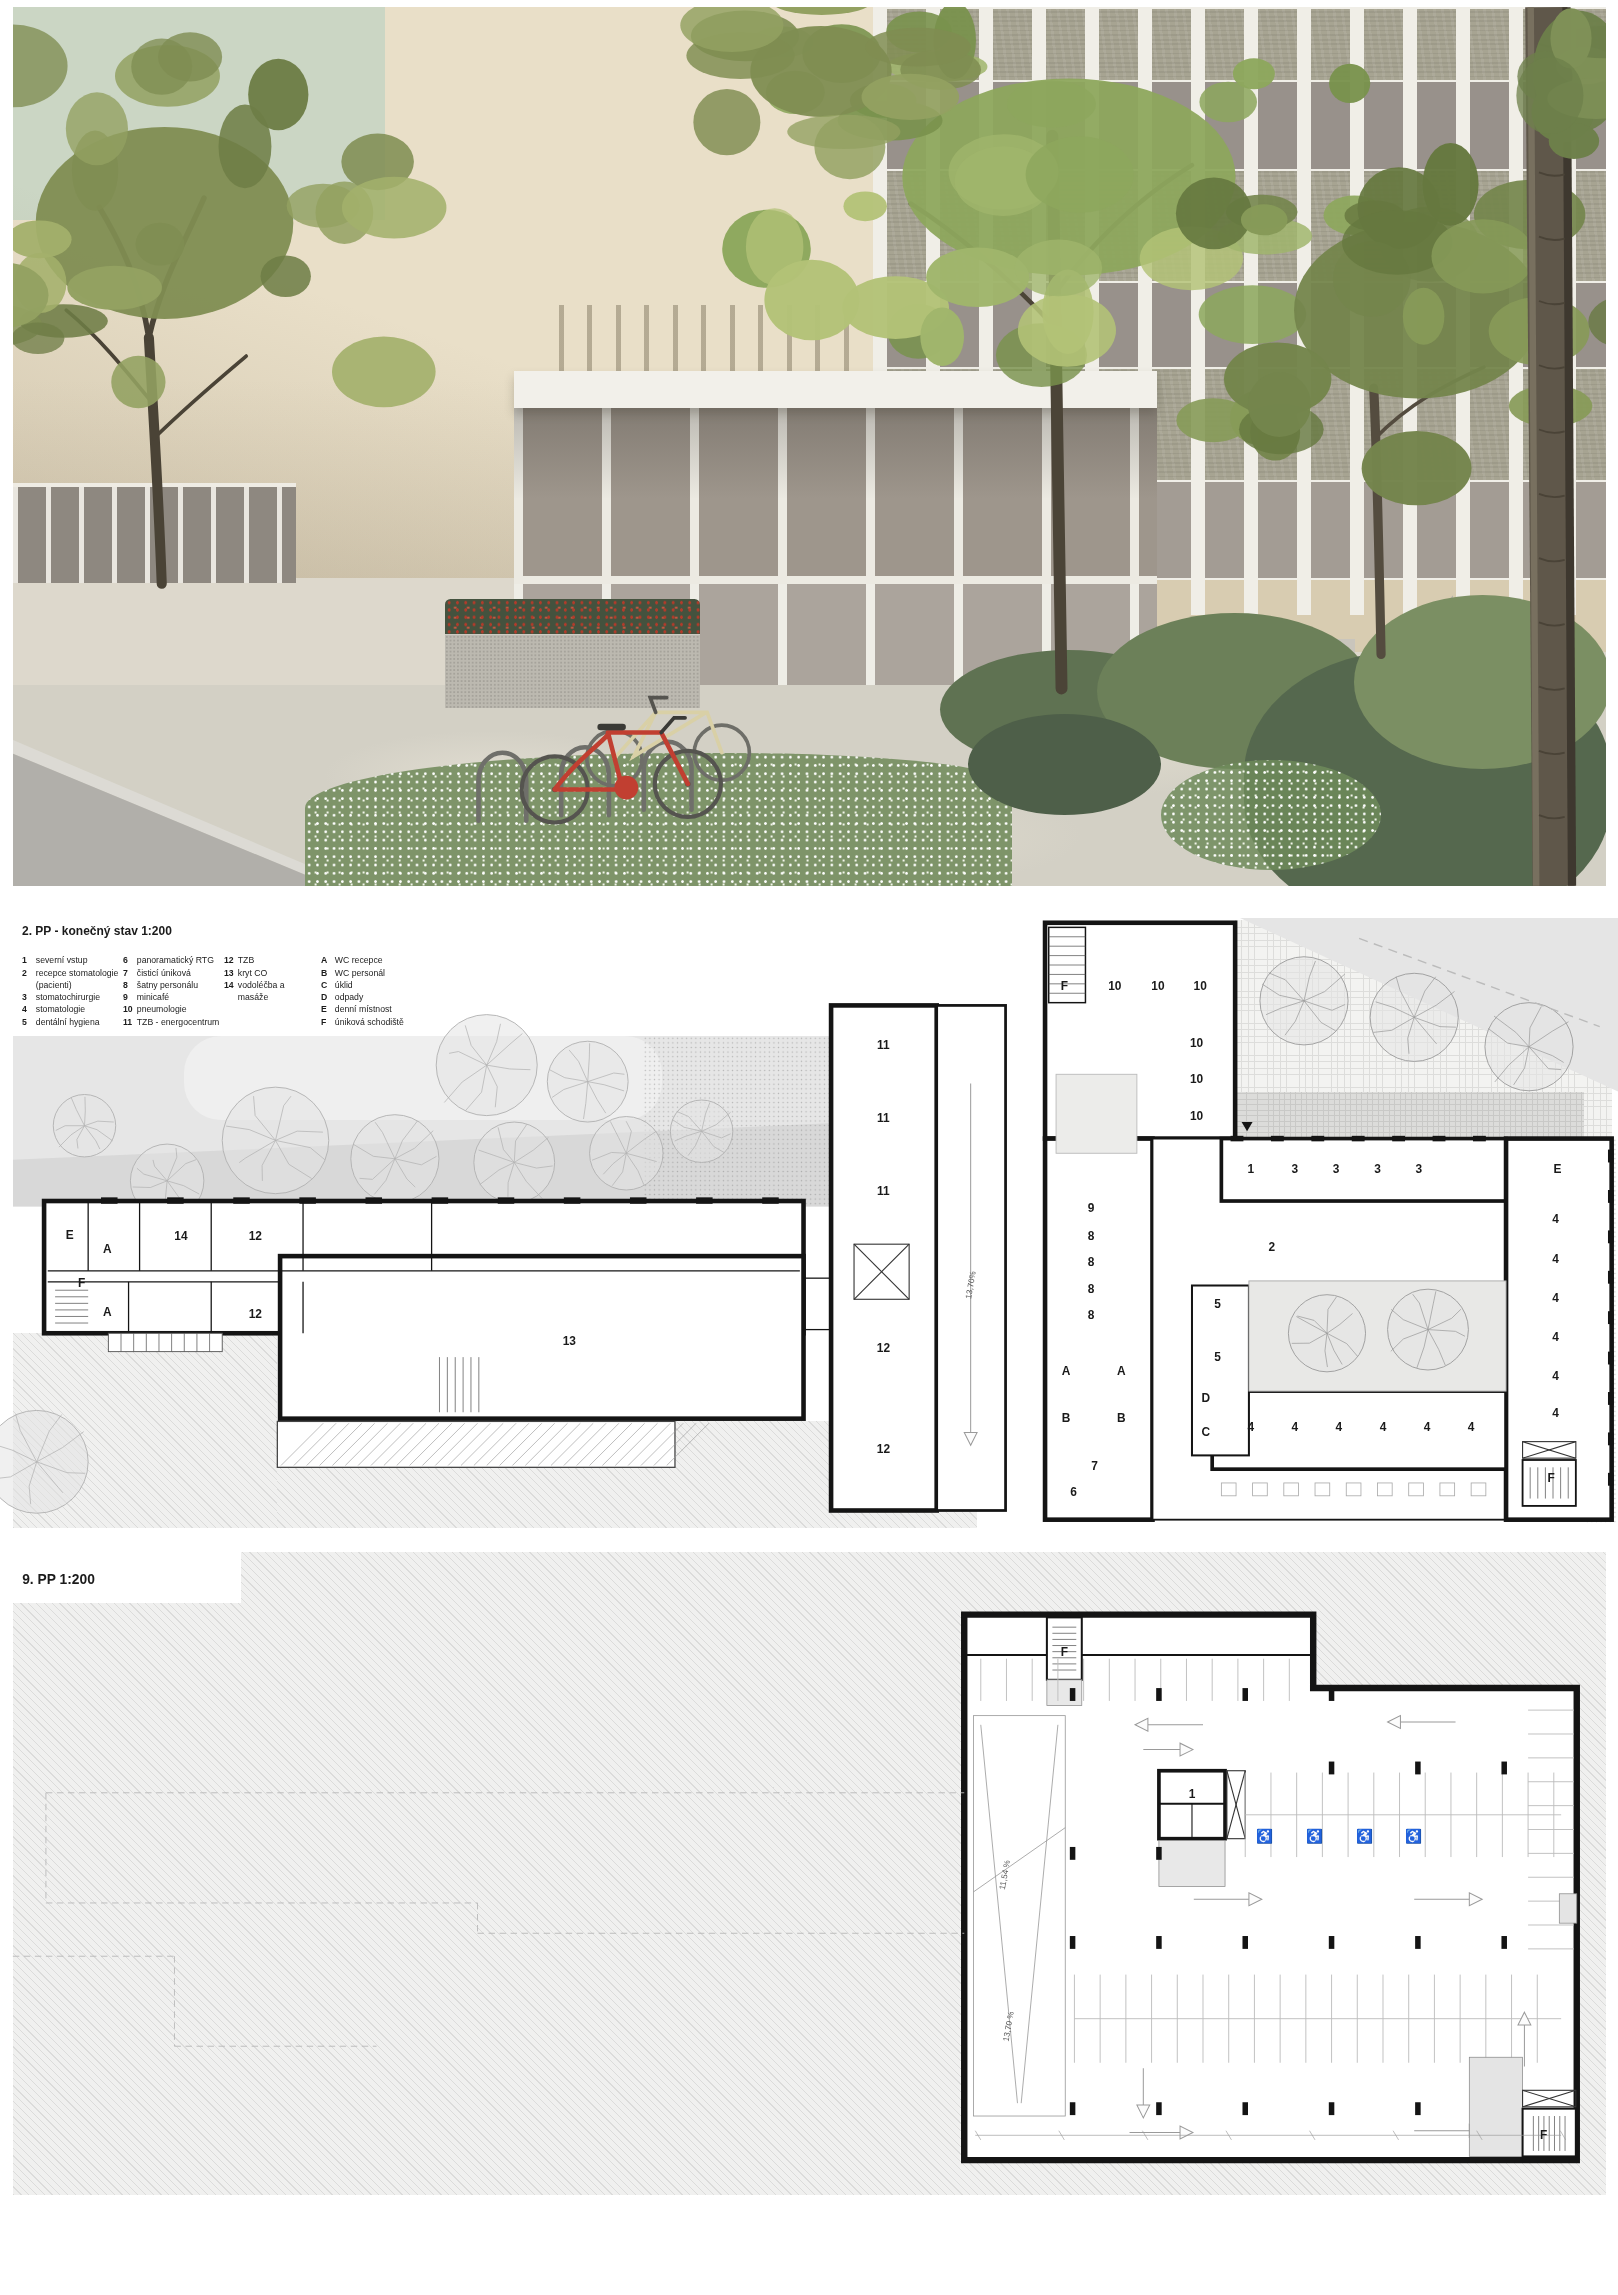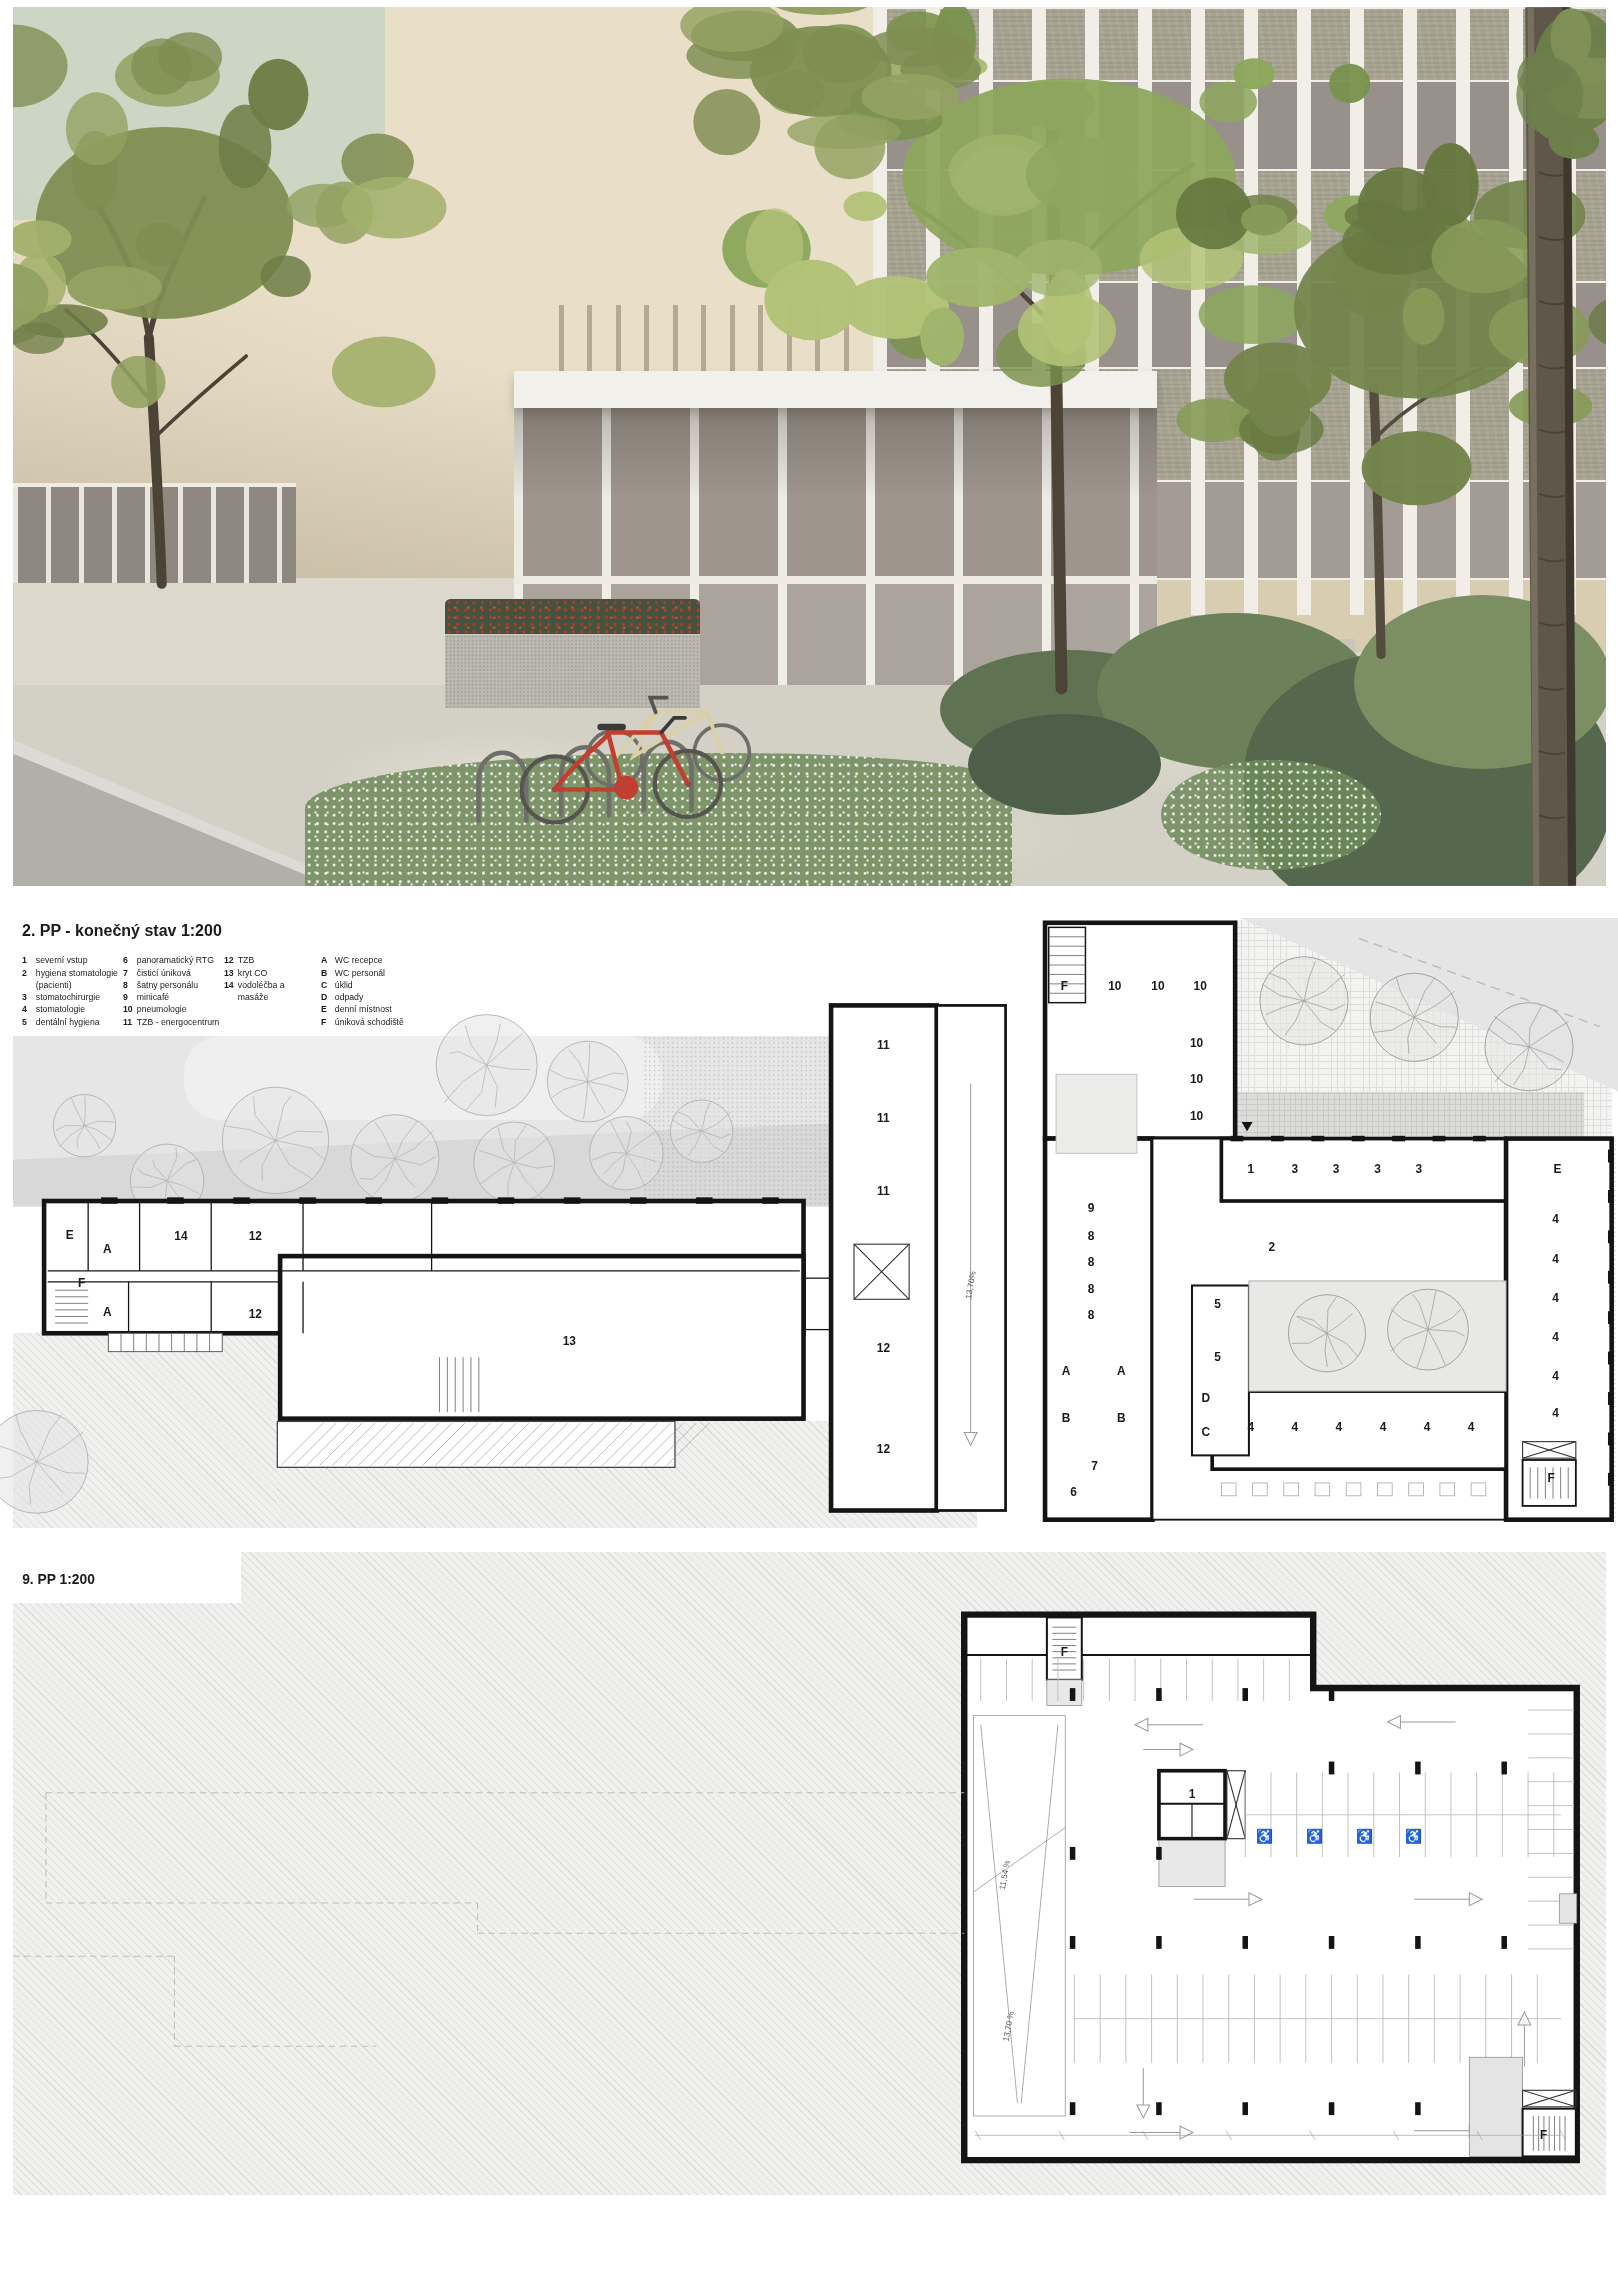--- a/index.html
+++ b/index.html
@@ -21,21 +21,21 @@
   .flowers{background-image:radial-gradient(#ffffff 1.1px,transparent 1.5px),
                             radial-gradient(#f2f5ea 0.9px,transparent 1.3px);
     background-size:8.3px 8.3px,12px 12px;background-position:0 0,4.6px 5.5px;}
   .redflowers{background-image:radial-gradient(#b23b2a 1.6px,transparent 1.9px),
                                radial-gradient(#cd5740 1.1px,transparent 1.5px);
     background-size:8.3px 7.3px,13px 10px;background-position:0 0,3.7px 3.7px;}
   .speckle{background-image:radial-gradient(rgba(0,0,0,.14) 0.6px,transparent 0.9px);
     background-size:3.7px 3.7px;}
   
   #legend{font-size:8.7px;line-height:12.3px;}
-  #legend .lt{font-weight:bold;font-size:16px;margin-bottom:11px;}
+  #legend .lt{font-weight:bold;font-size:12px;margin-bottom:11px;}
   .lcol{position:absolute;top:29px;}
   .lrow{display:flex;}
   .lrow .k{font-weight:bold;width:13.8px;flex:0 0 13.8px;}
   
   text.room{font-family:"Liberation Sans",sans-serif;font-weight:bold;font-size:13px;fill:#1a1a1a;
     text-anchor:middle;}
   text.ramp{font-family:"Liberation Sans",sans-serif;font-size:9px;fill:#555;text-anchor:middle;}
   
   .planTitle{font-weight:bold;font-size:13.8px;}
   #footer-title{font-weight:bold;font-size:36px;letter-spacing:0px;transform:scaleX(.8);
@@ -292,21 +292,21 @@
 
     <div id="legend" class="abs" style="left:22px;top:7.3px;width:432px;height:101px;background:#fff;">
       <div class="lt">2. PP - konečný stav 1:200</div>
       <div class="lcol" style="left:0;width:97px;">
           <div class="lrow">
             <span class="k">1</span>
             <span>severní vstup</span>
           </div>
           <div class="lrow">
             <span class="k">2</span>
-            <span>hygiena stomatologie</span>
+            <span>recepce stomatologie</span>
           </div>
           <div class="lrow">
             <span class="k"></span>
             <span>(pacienti)</span>
           </div>
           <div class="lrow">
             <span class="k">3</span>
             <span>stomatochirurgie</span>
           </div>
           <div class="lrow">

